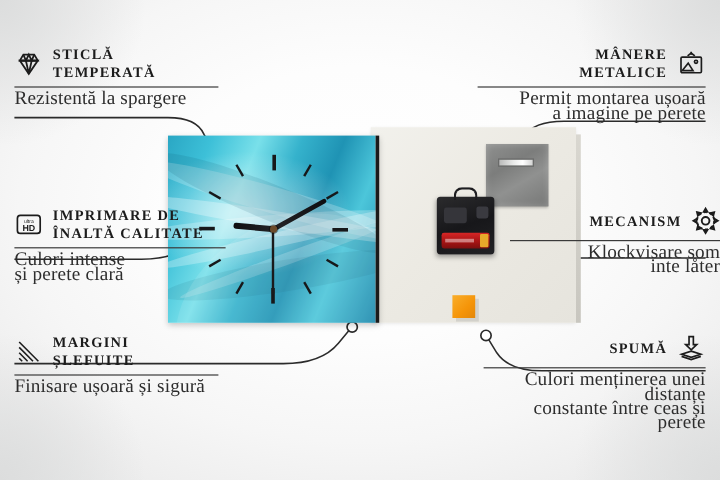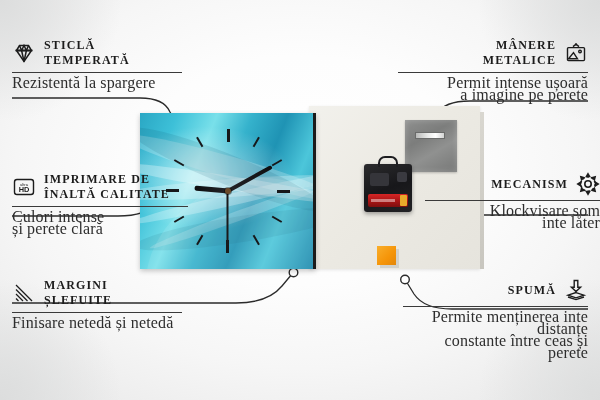--- a/index.html
+++ b/index.html
@@ -280,41 +280,41 @@
           <path d="M4 13 L11 20"></path>
           <path d="M4 17.5 L6.5 20"></path>
         </svg>
       </span>
       <span>
         <div class="co-title">MARGINI</div>
         <div class="co-title">ȘLEFUITE</div>
       </span>
     </div>
     <div class="co-rule" style="width:170px;"></div>
-    <div class="co-sub">Finisare netedă și netedă</div>
+    <div class="co-sub">Finisare ușoară și sigură</div>
   </div>
 
   <div class="callout" style="right:12px; top:38px; width:190px;">
     <div class="co-head right">
       <span>
         <div class="co-title right">MÂNERE</div>
         <div class="co-title right">METALICE</div>
       </span>
       <span class="ico">
         <svg viewBox="0 0 24 24" fill="none" stroke="#1c1c1c" stroke-width="1.4">
           <path d="M12 2.2 L12 4.6"></path>
           <path d="M9 5.6 L12 3.2 L15 5.6"></path>
           <rect x="3.5" y="6.6" width="17" height="13" rx="1"></rect>
           <circle cx="16" cy="10.5" r="1.3"></circle>
           <path d="M4.6 17.8 L9.5 11.6 L13.5 17.8 Z"></path>
         </svg>
       </span>
     </div>
     <div class="co-rule" style="width:190px; margin-left:auto;"></div>
-    <div class="co-sub right">Permit intense ușoară</div>
+    <div class="co-sub right">Permit montarea ușoară</div>
     <div class="co-sub right">a imagine pe perete</div>
   </div>
 
   <div class="callout" style="right:0; top:172px; width:175px;">
     <div class="co-head right">
       <span>
         <div class="co-title right">MECANISM</div>
       </span>
       <span class="ico">
         <svg viewBox="0 0 24 24" fill="none" stroke="#1c1c1c" stroke-width="1.6">
@@ -343,17 +343,17 @@
       </span>
       <span class="ico">
         <svg viewBox="0 0 24 24" fill="none" stroke="#1c1c1c" stroke-width="1.4">
           <path d="M10.2 2.5 L13.8 2.5 L13.8 9.2 L16.6 9.2 L12 13.6 L7.4 9.2 L10.2 9.2 Z"></path>
           <path d="M12 14.6 L20 17.2 L12 19.8 L4 17.2 Z"></path>
           <path d="M4 19.0 L12 21.6 L20 19.0"></path>
         </svg>
       </span>
     </div>
     <div class="co-rule" style="width:185px; margin-left:auto;"></div>
-    <div class="co-sub right">Permite menținerea inte distanțe</div>
+    <div class="co-sub right">Culori menținerea unei distanțe</div>
     <div class="co-sub right">constante între ceas și perete</div>
   </div>
 
 </div>
 
 </body></html>

